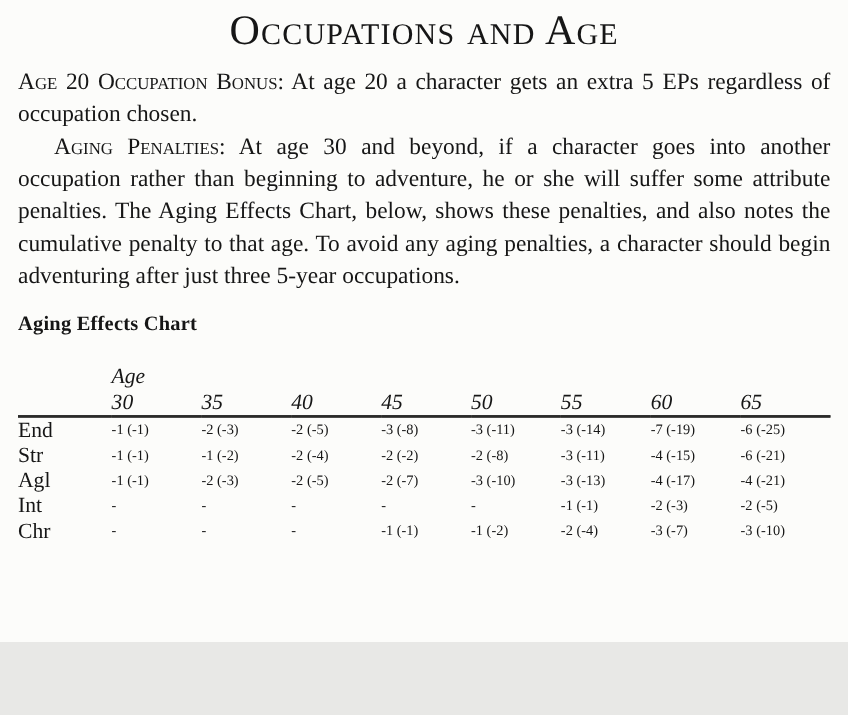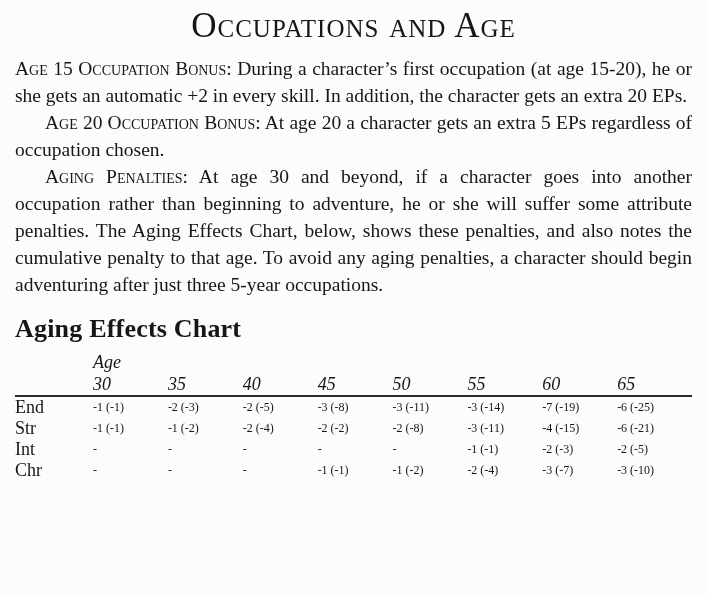--- a/index.html
+++ b/index.html
@@ -3,21 +3,21 @@
 <meta charset="utf-8">
 <style>
   html, body {
     margin: 0;
     padding: 0;
     background: #e8e8e6;
   }
   .page {
     position: relative;
     width: 707px;
-    height: 596px;
+    height: 535px;
     box-sizing: border-box;
     padding: 6px 15px 0 15px;
     background: #fcfcfa;
     color: #161616;
     font-family: "Liberation Serif", "DejaVu Serif", serif;
     overflow: hidden;
   }
   .title {
     margin: 0 0 9px 0;
     text-align: center;
@@ -33,22 +33,22 @@
     line-height: 27px;
     text-align: justify;
   }
   .para + .para {
     text-indent: 30px;
   }
   .runin {
     font-variant: small-caps;
   }
   .chart-heading {
-    margin: 16px 0 7px 0;
-    font-size: 26px;
+    margin: 16px 0 22px 0;
+    font-size: 17px;
     font-weight: bold;
     letter-spacing: 0.2px;
   }
   table.aging-table {
     width: 100%;
     border-collapse: collapse;
     table-layout: fixed;
     font-size: 18px;
   }
   table.aging-table th,
@@ -80,21 +80,20 @@
     font-size: 18px;
   }
 </style>
 </head>
 <body>
 
 <div class="page">
 
   <h1 class="title">Occupations and Age</h1>
 
-  <p class="para"><span class="runin">Age 15 Occupation Bonus:</span><span> During a character’s first occupation (at age 15-20), he or she gets an automatic +2 in every skill. In addition, the character gets an extra 20 EPs.</span></p>
 
   <p class="para"><span class="runin">Age 20 Occupation Bonus:</span><span> At age 20 a character gets an extra 5 EPs regardless of occupation chosen.</span></p>
 
   <p class="para"><span class="runin">Aging Penalties:</span><span> At age 30 and beyond, if a character goes into another occupation rather than beginning to adventure, he or she will suffer some attribute penalties. The Aging Effects Chart, below, shows these penalties, and also notes the cumulative penalty to that age. To avoid any aging penalties, a character should begin adventuring after just three 5-year occupations.</span></p>
 
   <h2 class="chart-heading">Aging Effects Chart</h2>
 
   <table class="aging-table">
     <colgroup>
       <col style="width:78px">
@@ -142,20 +141,31 @@
         <td>-1 (-1)</td>
         <td>-1 (-2)</td>
         <td>-2 (-4)</td>
         <td>-2 (-2)</td>
         <td>-2 (-8)</td>
         <td>-3 (-11)</td>
         <td>-4 (-15)</td>
         <td>-6 (-21)</td>
       </tr>
       <tr>
+        <td class="rowlabel">Agl</td>
+        <td>-1 (-1)</td>
+        <td>-2 (-3)</td>
+        <td>-2 (-5)</td>
+        <td>-2 (-7)</td>
+        <td>-3 (-10)</td>
+        <td>-3 (-13)</td>
+        <td>-4 (-17)</td>
+        <td>-4 (-21)</td>
+      </tr>
+      <tr>
         <td class="rowlabel">Int</td>
         <td>-</td>
         <td>-</td>
         <td>-</td>
         <td>-</td>
         <td>-</td>
         <td>-1 (-1)</td>
         <td>-2 (-3)</td>
         <td>-2 (-5)</td>
       </tr>

